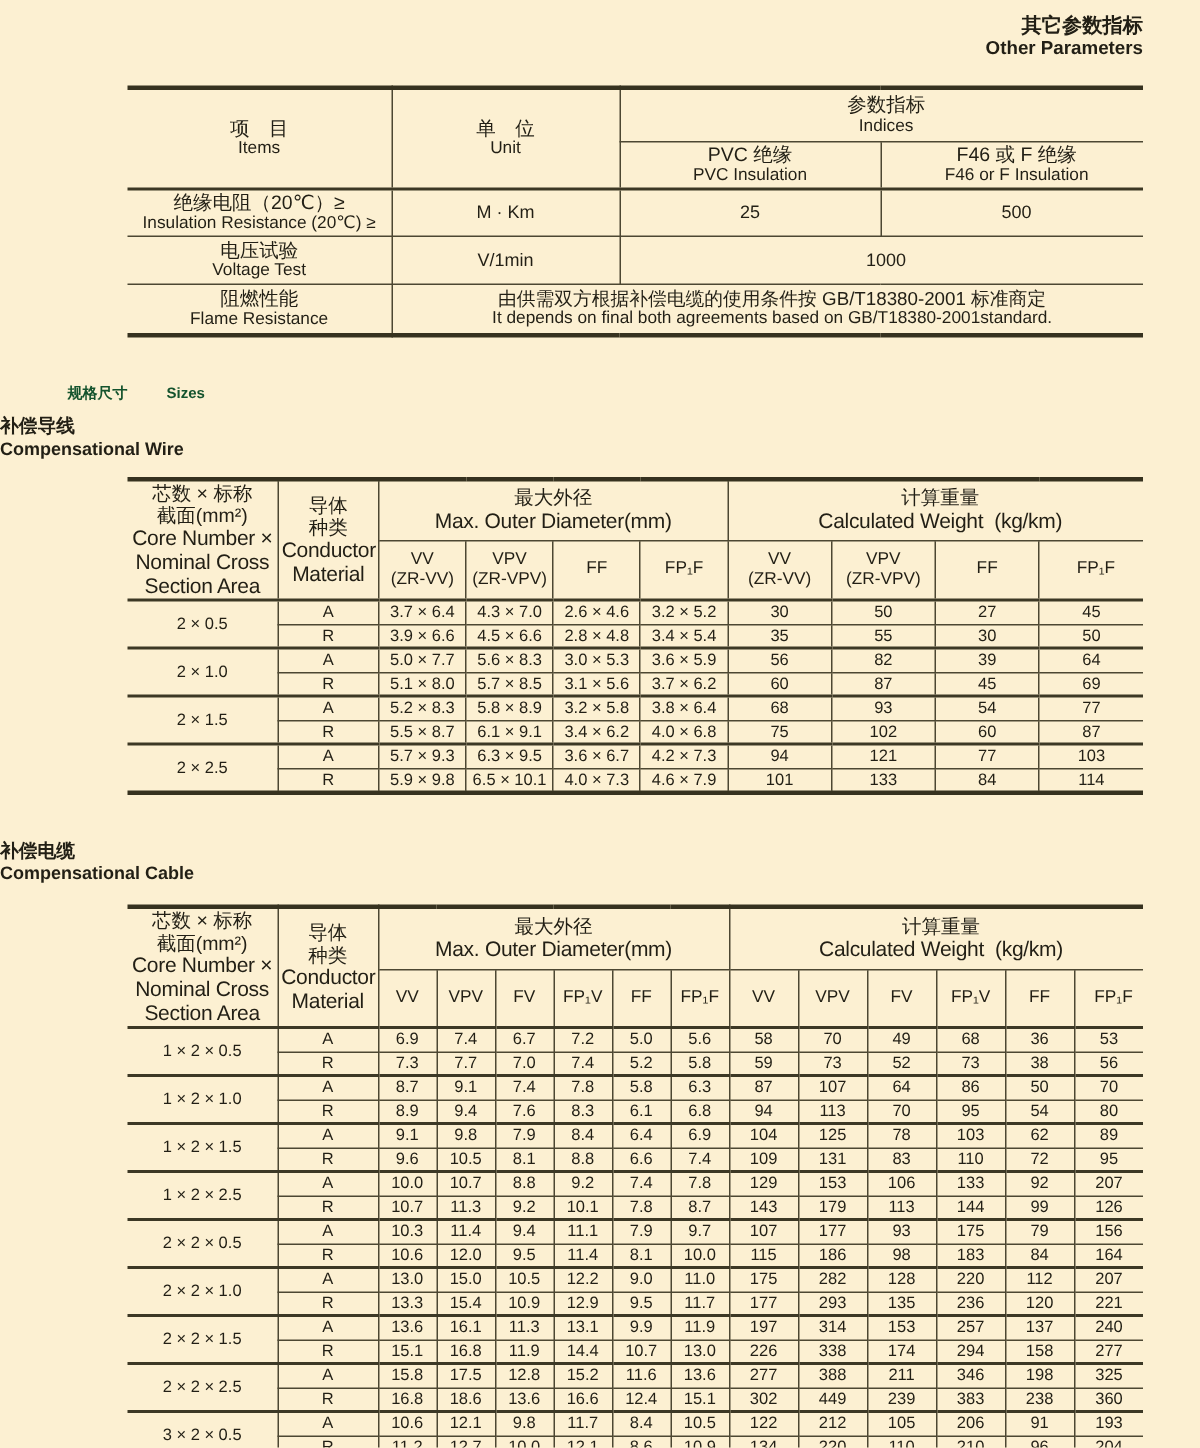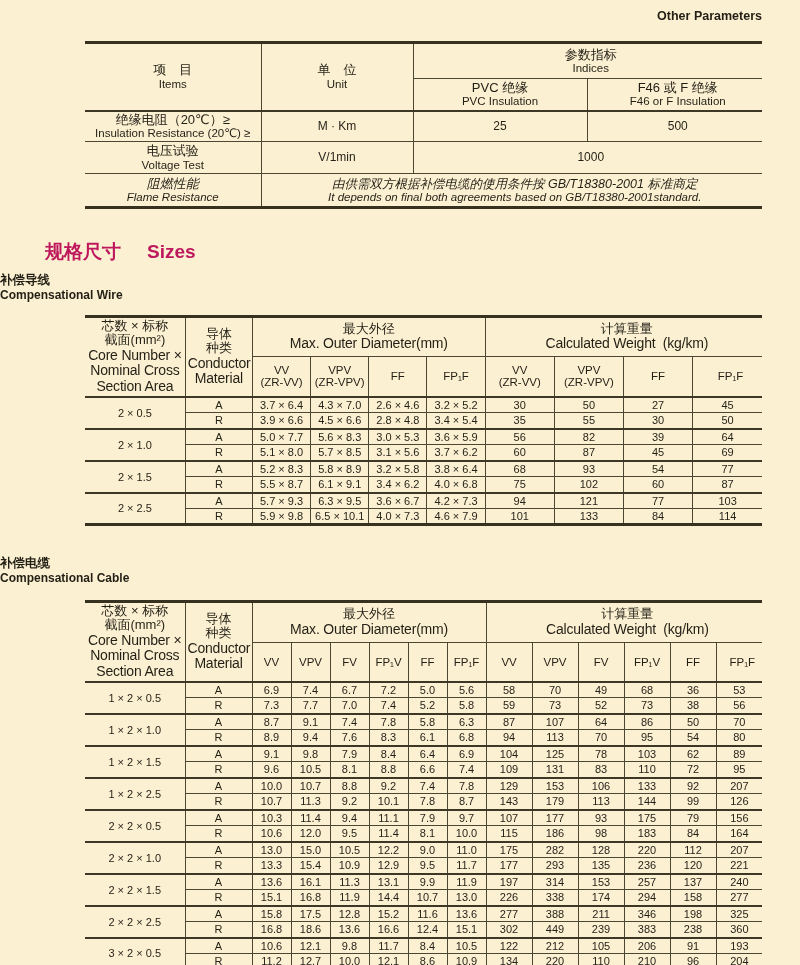--- a/index.html
+++ b/index.html
@@ -18,25 +18,25 @@
   tr > td:first-child{ border-left:none; }
   tr > td:last-child{ border-right:none;padding-left:8px; }
 
   
   .t1{ margin-top:18px; }
   .t1 col.c1{width:176px}.t1 col.c2{width:152px}.t1 col.c3{width:174px}.t1 col.c4{width:175px}
   .t1 .zh{ font-size:13px; }
   .t1 .en{ font-size:11.5px; }
   .t1 .val{ font-size:12px;margin-top:6px; }
   .t1 tr.h1{ height:36px; } .t1 tr.h2{ height:32px; }
-  .t1 tr.r1{ height:30px; } .t1 tr.r2{ height:32px; } .t1 tr.r3{ height:34px;font-style:italic; }
+  .t1 tr.r1{ height:30px; } .t1 tr.r2{ height:32px; } .t1 tr.r3{ height:34px; }
   .t1 tr.r1 td{ border-top:2px solid #3c3825; }
 
   
-  .sizes-heading{ margin:30px 0 0 45px; font-weight:bold; font-size:19px; color:#be185d; }
+  .sizes-heading{ margin:30px 0 0 45px; font-weight:bold; font-size:10px; color:#14532d; }
   .sizes-heading .en{ margin-left:26px; }
 
   .right-caption{ text-align:left; margin:8px 60px 0 0; font-weight:bold; line-height:1.2; }
   .right-caption .zh{ font-size:12.5px; }
   .right-caption .en{ font-size:12px; }
 
   
   .t-size{ margin-top:12px; }
   .t-size col.c1{width:100px}.t-size col.c2{width:67px}
   .t-wire col.cd{width:58px}.t-wire col.cw{width:69px}
@@ -53,20 +53,21 @@
   .t-size tbody.data td{ font-size:11px; padding:0; }
   .t-size tbody.data tr:first-child td{ border-top:2px solid #3c3825; }
   .t-size tbody.data tr.group-start td{ border-top:2px solid #3c3825; }
   .t-cable{ margin-top:14px; }
   .cable-caption{ margin-top:30px; }
 </style>
 </head>
 <body>
 
 <div class="top-caption">
+  <div class="zh">其它参数指标</div>
   <div class="en">Other Parameters</div>
 </div>
 
 <table class="t1">
   <colgroup>
       <col class="c1">
       <col class="c2">
       <col class="c3">
       <col class="c4">
     </colgroup>

